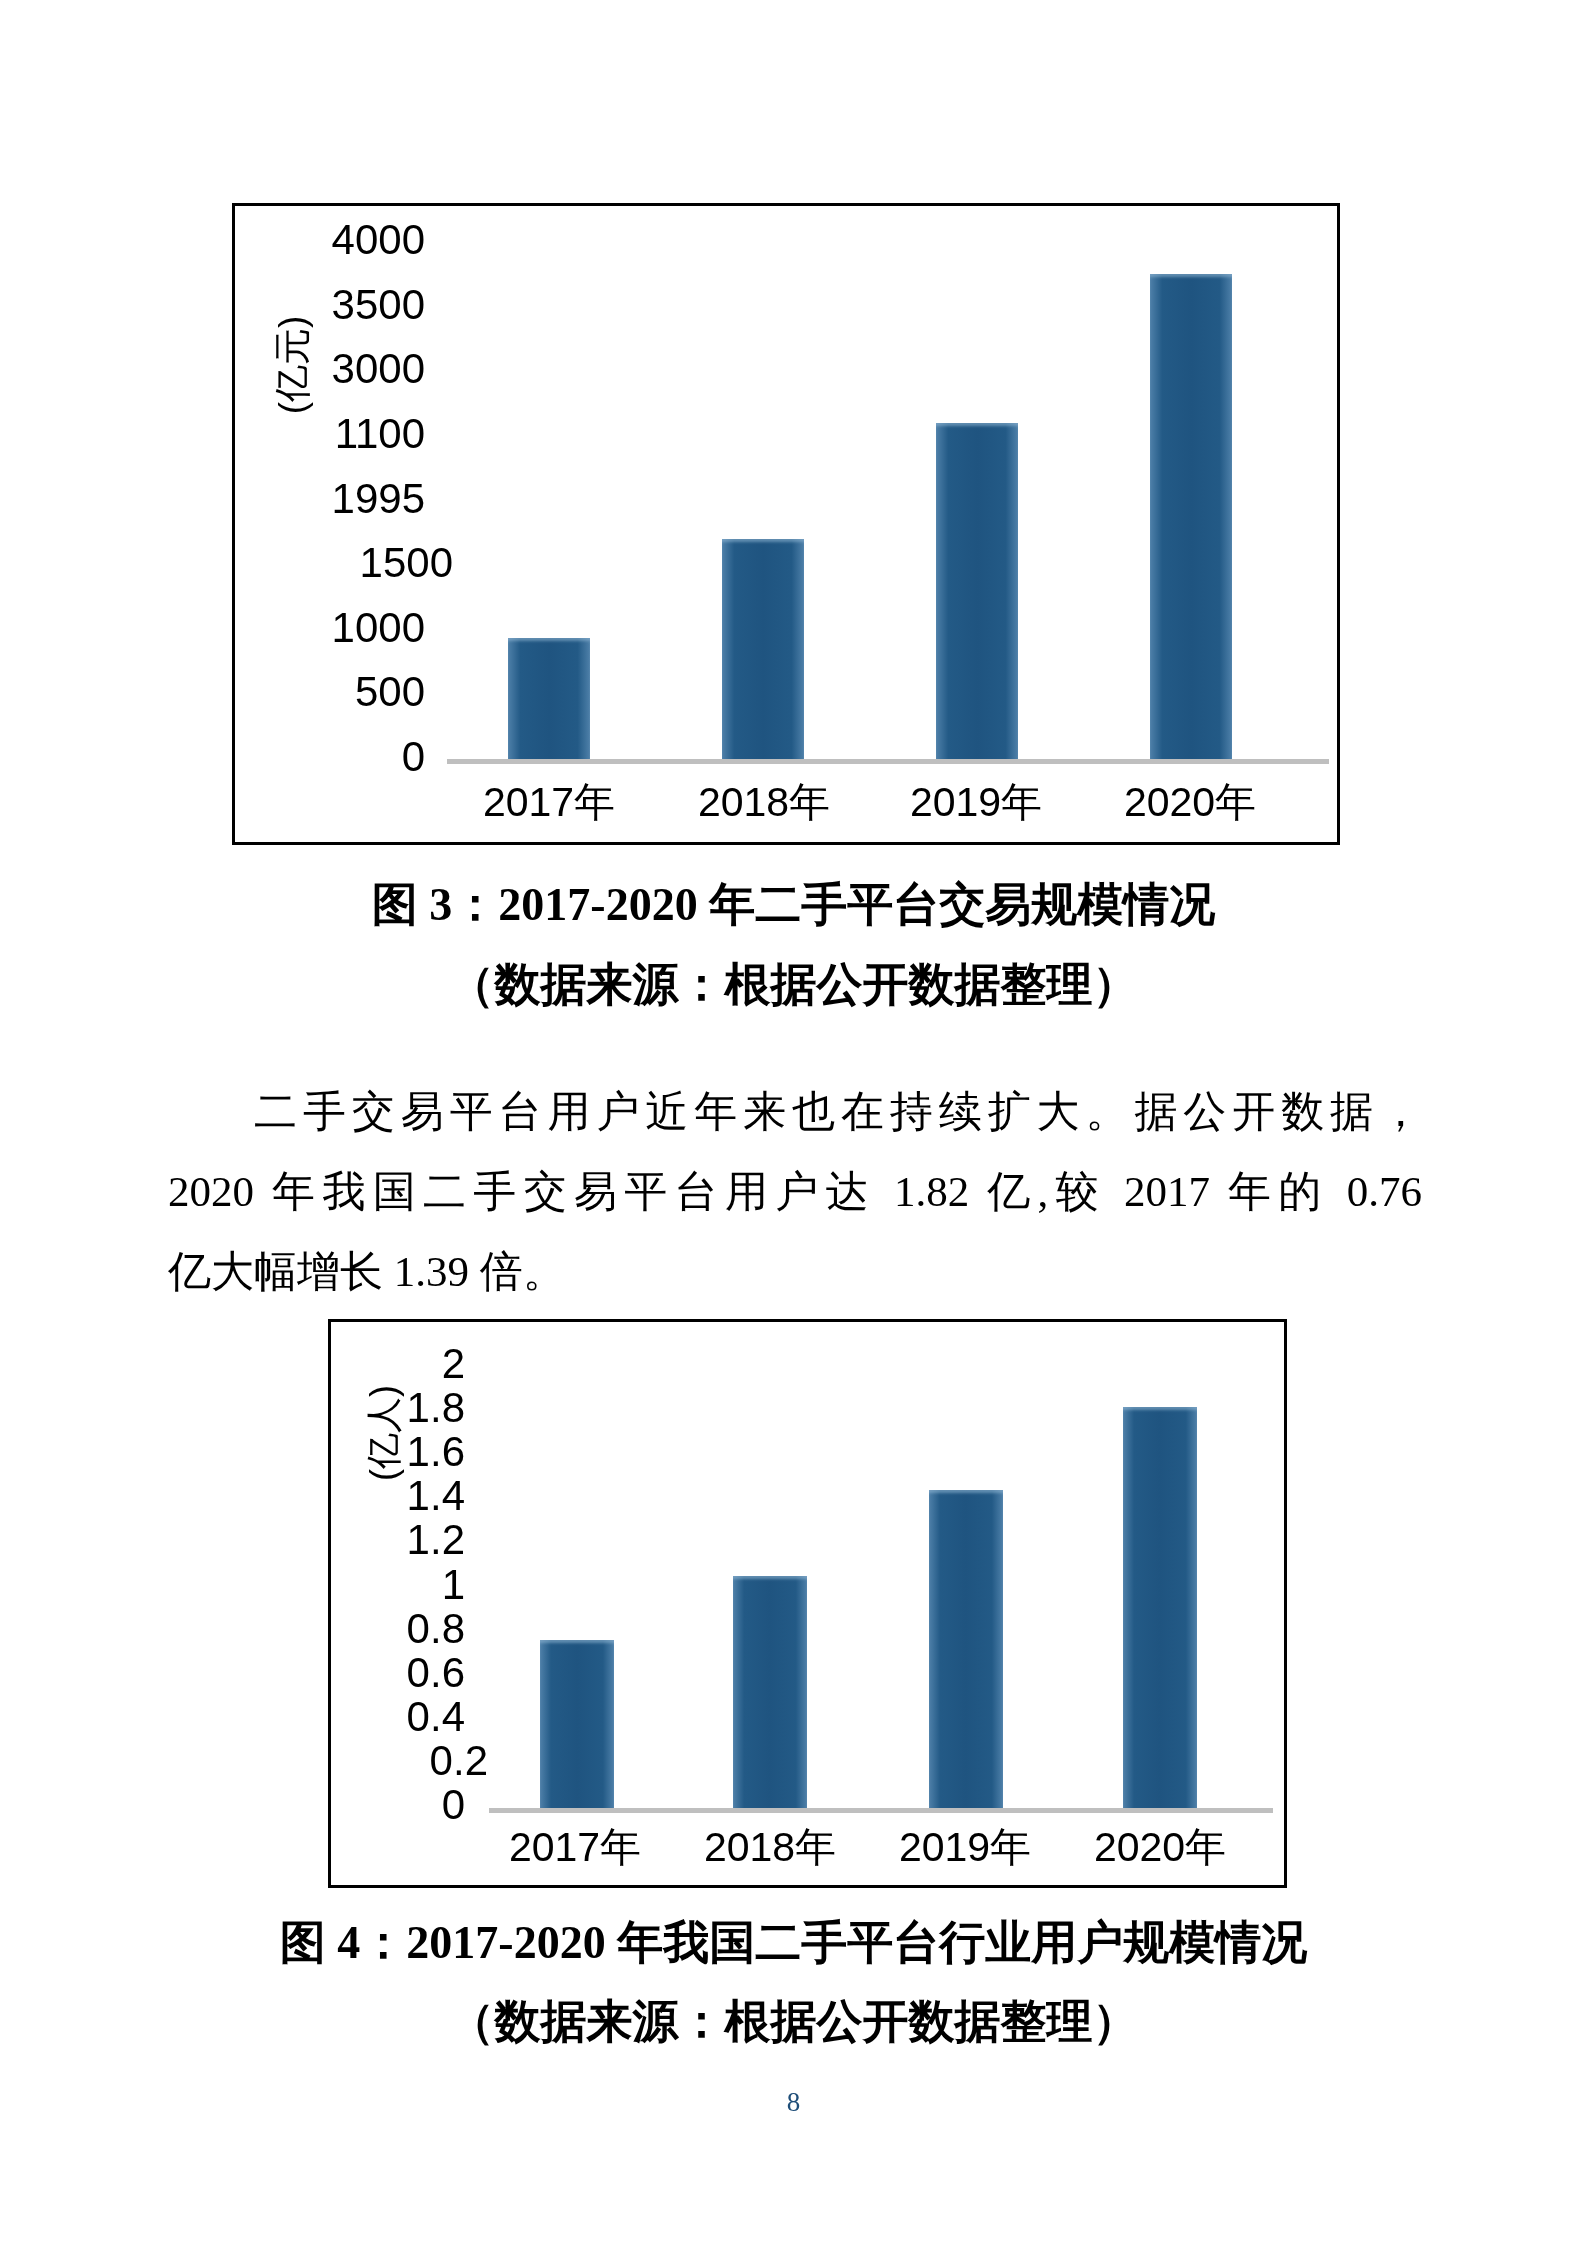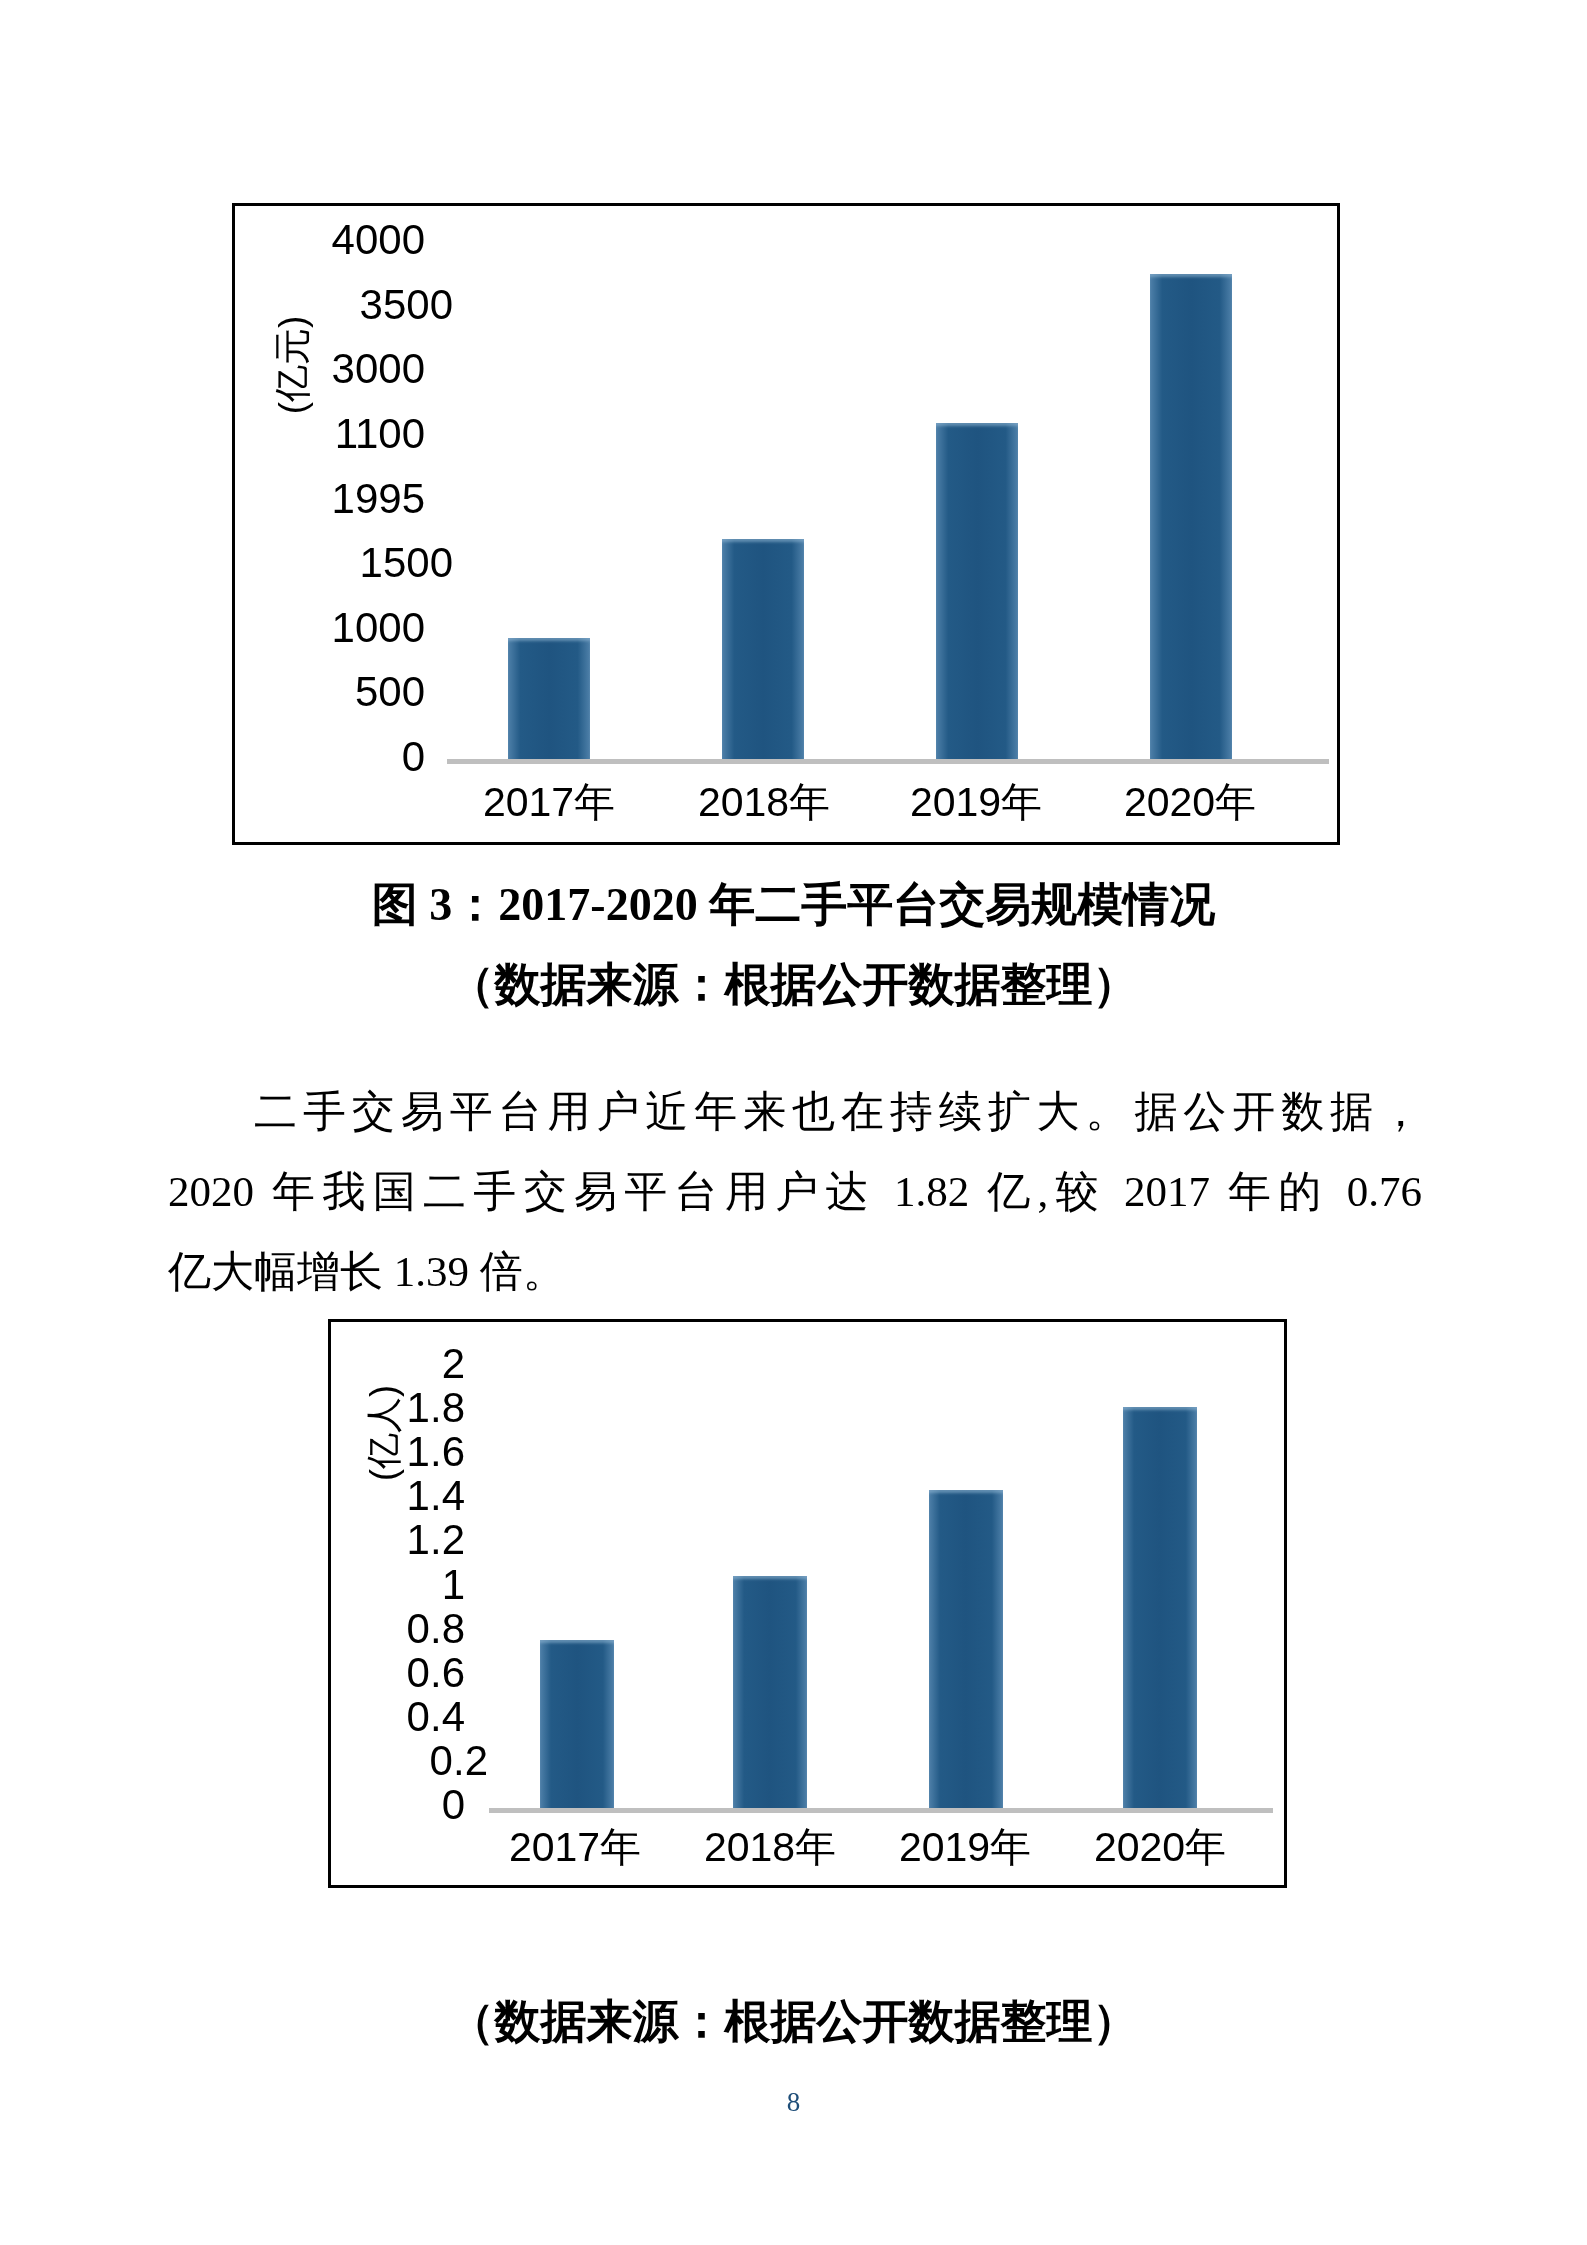--- a/index.html
+++ b/index.html
@@ -74,21 +74,21 @@
 </style>
 </head>
 <body>
 
 <div class="page">
 
   <div class="figure fig1">
     <div class="yunit" style="left:-22px;top:139px;">(亿元)</div>
     <div id="f1-ticks">
         <div class="ytick" style="left: 0px; width: 190px; top: 10px;">4000</div>
-        <div class="ytick" style="left: 0px; width: 190px; top: 75px; margin-left: 28px;">3500</div>
+        <div class="ytick" style="left: 0px; width: 190px; top: 75px;">3500</div>
         <div class="ytick" style="left: 0px; width: 190px; top: 139px;">3000</div>
         <div class="ytick" style="left: 0px; width: 190px; top: 204px;">1100</div>
         <div class="ytick" style="left: 0px; width: 190px; top: 269px;">1995</div>
         <div class="ytick" style="left: 0px; width: 190px; top: 333px; padding-left: 28px;">1500</div>
         <div class="ytick" style="left: 0px; width: 190px; top: 398px;">1000</div>
         <div class="ytick" style="left: 0px; width: 190px; top: 462px;">500</div>
         <div class="ytick" style="left: 0px; width: 190px; top: 527px;">0</div>
       </div>
     <div id="f1-bars">
         <div class="bar" style="left: 273px; width: 82px; top: 432px; height: 121px;"></div>
@@ -137,17 +137,18 @@
       </div>
     <div class="baseline" style="left:158px;top:486px;width:784px;"></div>
     <div id="f2-xlabels">
         <div class="xlabel" style="left: 144px; top: 501px;">2017年</div>
         <div class="xlabel" style="left: 339px; top: 501px;">2018年</div>
         <div class="xlabel" style="left: 534px; top: 501px;">2019年</div>
         <div class="xlabel" style="left: 729px; top: 501px;">2020年</div>
       </div>
   </div>
 
+  <div class="caption" style="top:1913px;">图 4：2017-2020 年我国二手平台行业用户规模情况</div>
   <div class="caption" style="top:1992px;">（数据来源：根据公开数据整理）</div>
 
   <div class="pagenum">8</div>
 
 </div>
 
 </body></html>

